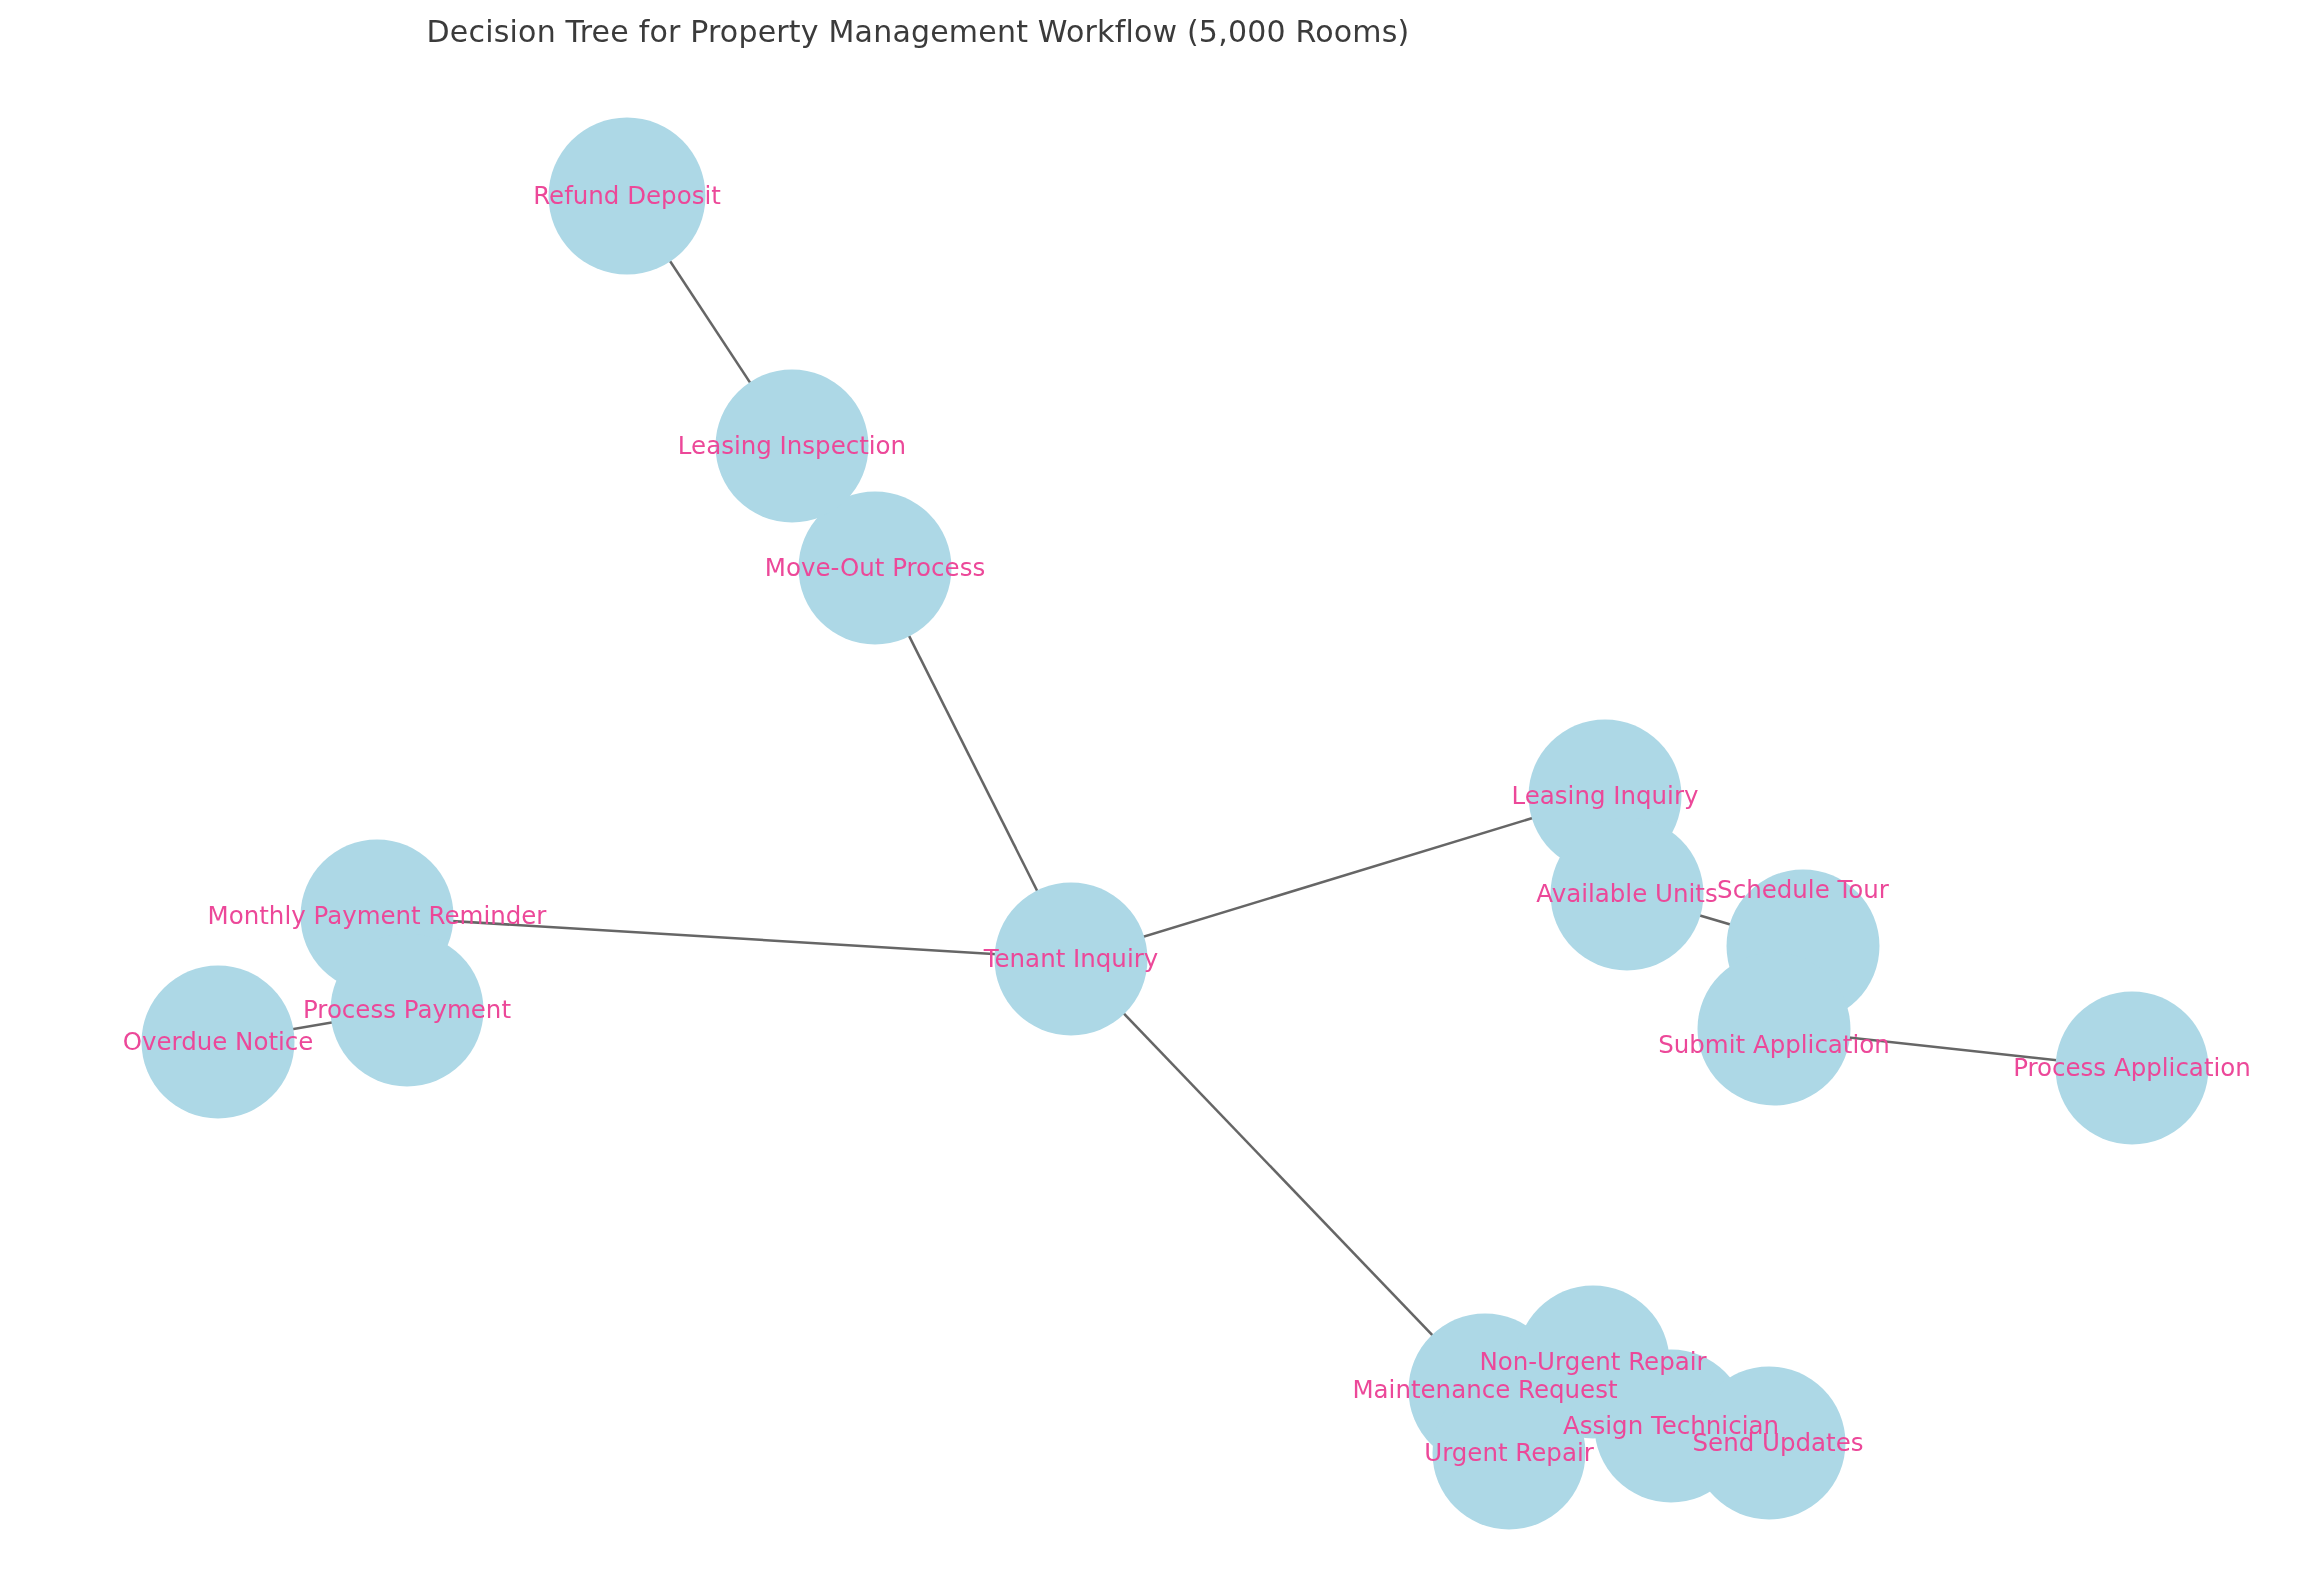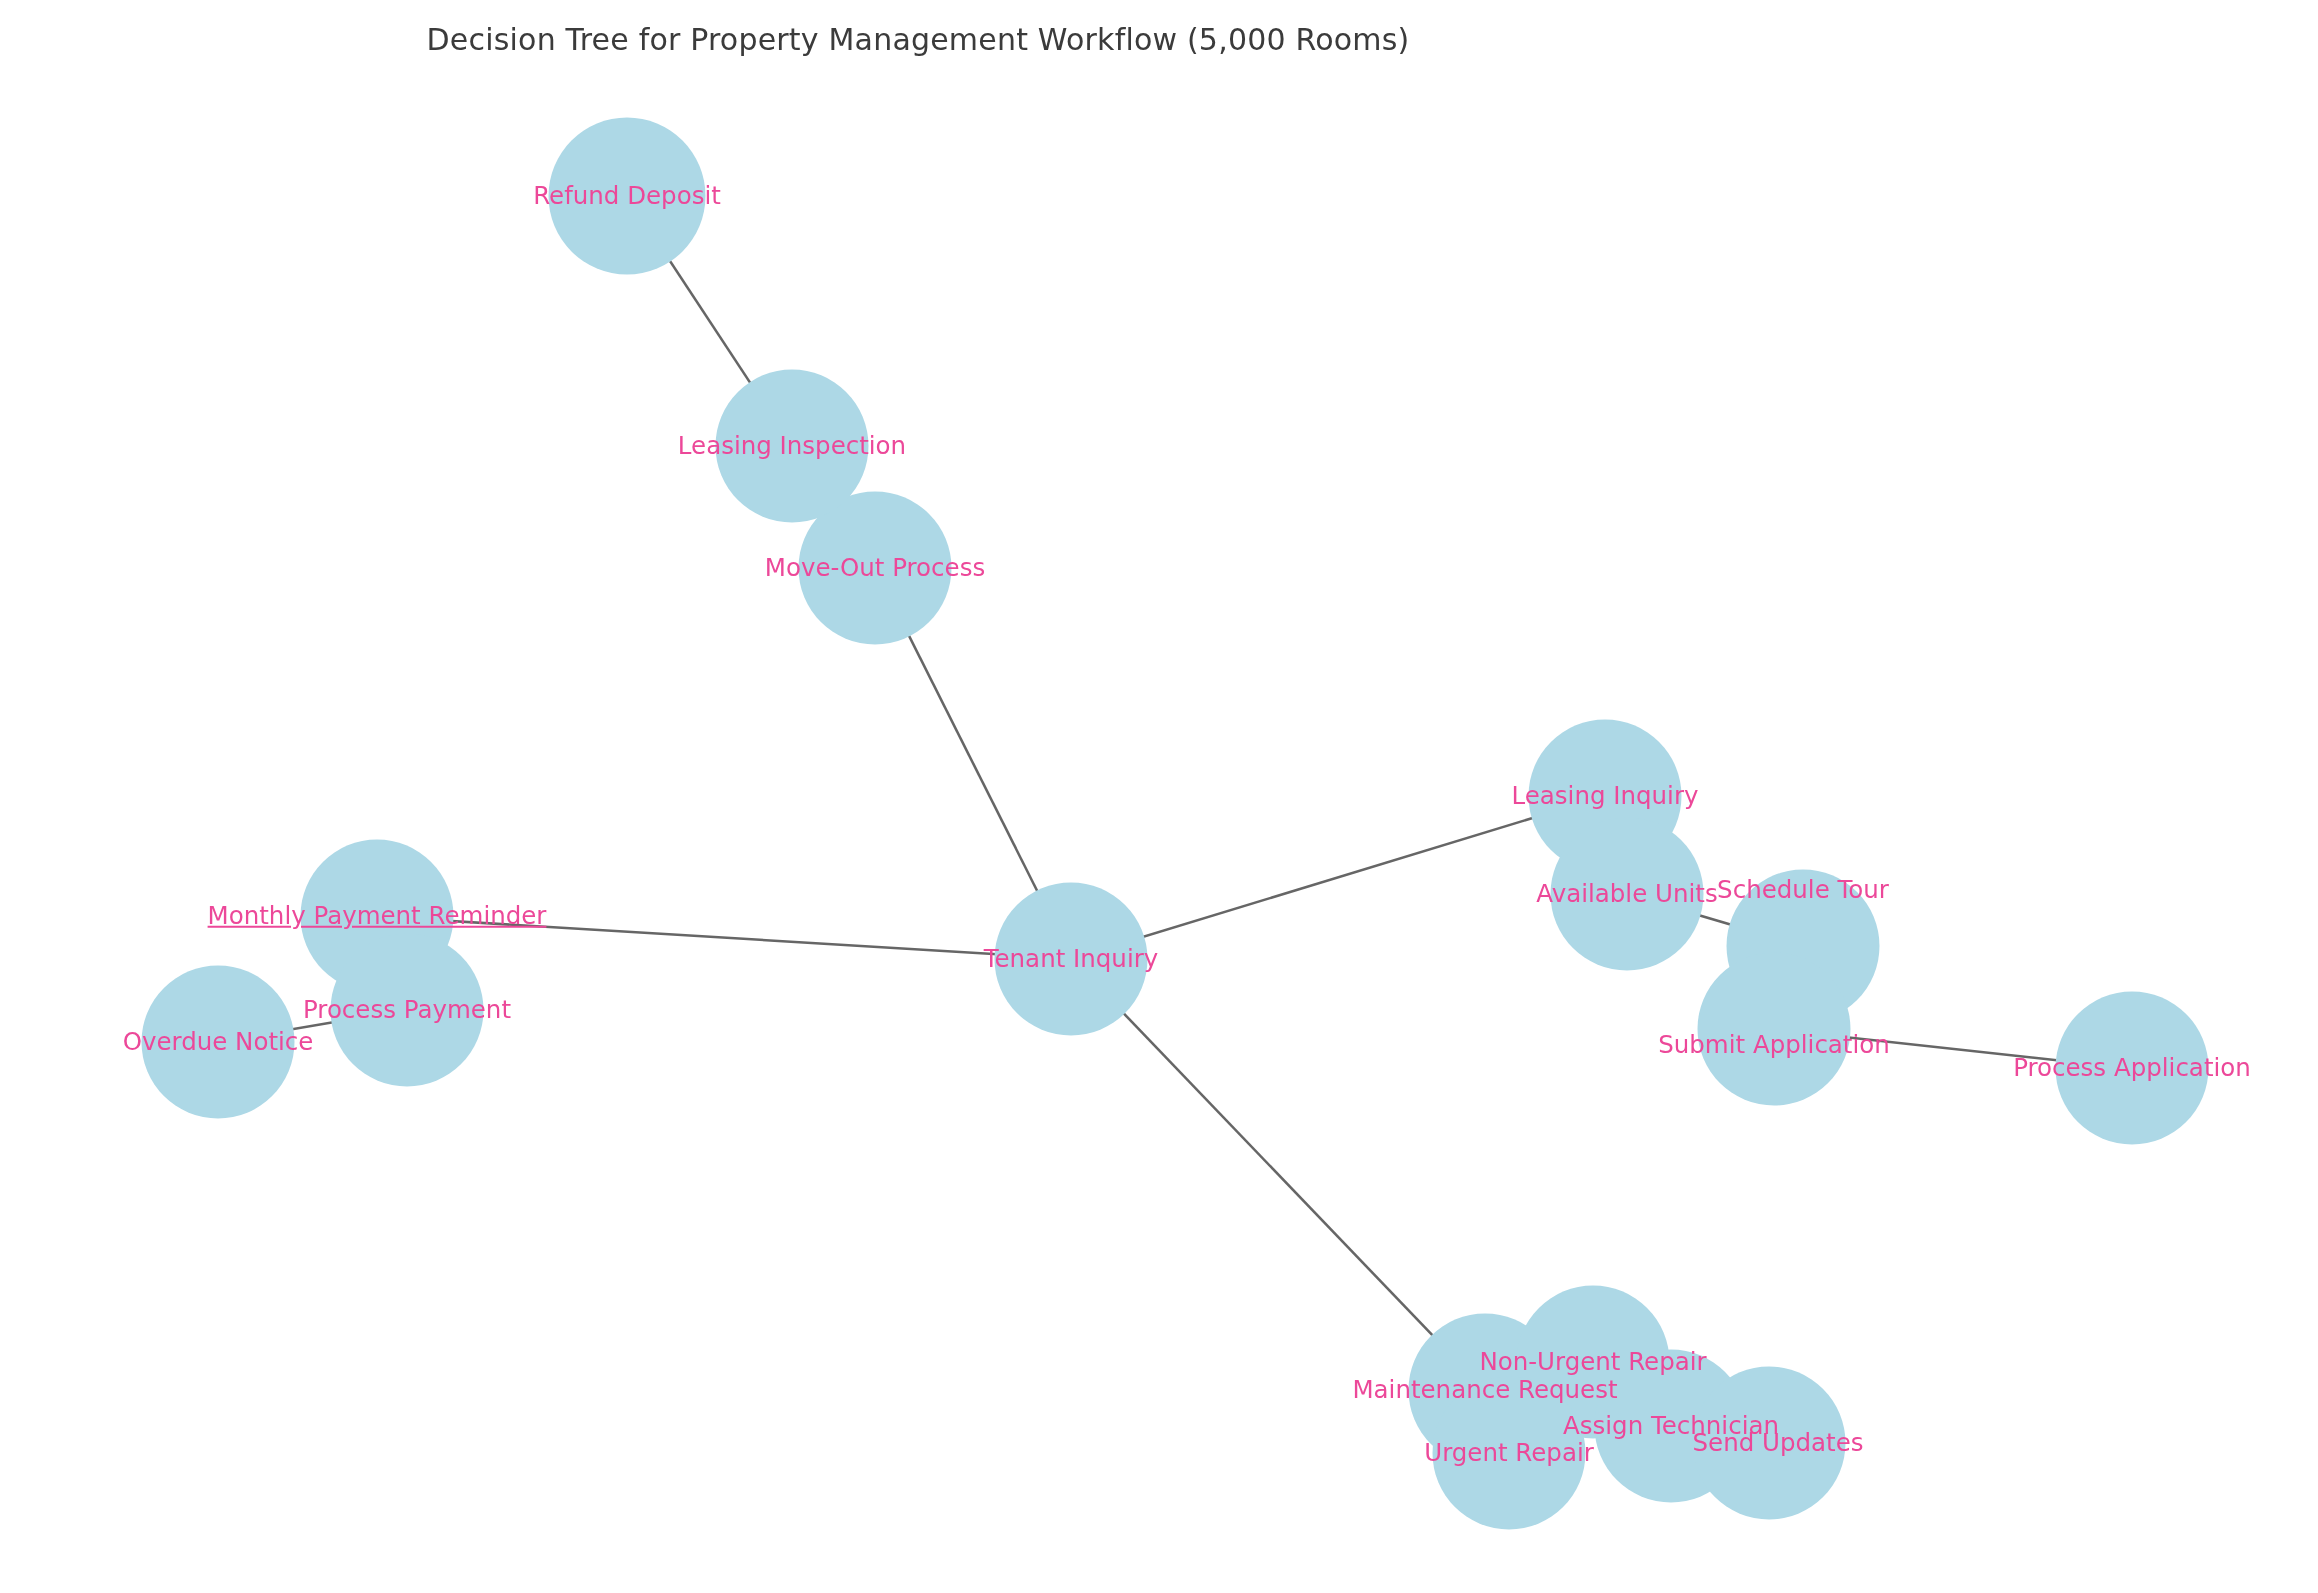--- a/index.html
+++ b/index.html
@@ -23,21 +23,20 @@
     top: 0;
     width: 1836px;
     text-align: center;
     padding-top: 13.7px;
     font-size: 30px;
     color: #3b3b3b;
     font-family: "DejaVu Sans", sans-serif;
     font-weight: 400;
     letter-spacing: 0.2px;
     white-space: nowrap;
-    margin-top: 8px;
   }
   #edge-layer {
     position: absolute;
     left: 0;
     top: 0;
     width: 2318px;
     height: 1594px;
   }
   #node-layer, #label-layer {
     position: absolute;
@@ -107,21 +106,21 @@
       <div class="node" style="left: 1509px; top: 1453px; width: 153px; height: 153px; background: rgb(173, 216, 230);"></div>
       <div class="node" style="left: 1671px; top: 1426px; width: 153px; height: 153px; background: rgb(173, 216, 230);"></div>
       <div class="node" style="left: 1769px; top: 1443px; width: 153px; height: 153px; background: rgb(173, 216, 230);"></div>
     </div>
 
   <div id="label-layer">
       <div class="node-label" style="left: 1071px; top: 959px;">Tenant Inquiry</div>
       <div class="node-label" style="left: 875px; top: 568px;">Move-Out Process</div>
       <div class="node-label" style="left: 792px; top: 446px;">Leasing Inspection</div>
       <div class="node-label" style="left: 627px; top: 196px;">Refund Deposit</div>
-      <div class="node-label" style="left: 377px; top: 916px; text-decoration: underline;">Monthly Payment Reminder</div>
+      <div class="node-label" style="left: 377px; top: 916px;">Monthly Payment Reminder</div>
       <div class="node-label" style="left: 407px; top: 1010px;">Process Payment</div>
       <div class="node-label" style="left: 218px; top: 1042px;">Overdue Notice</div>
       <div class="node-label" style="left: 1605px; top: 796px;">Leasing Inquiry</div>
       <div class="node-label" style="left: 1627px; top: 894px;">Available Units</div>
       <div class="node-label" style="left: 1803px; top: 890px;">Schedule Tour</div>
       <div class="node-label" style="left: 1774px; top: 1029px; margin-top: 16px;">Submit Application</div>
       <div class="node-label" style="left: 2132px; top: 1068px;">Process Application</div>
       <div class="node-label" style="left: 1485px; top: 1390px;">Maintenance Request</div>
       <div class="node-label" style="left: 1593px; top: 1362px;">Non-Urgent Repair</div>
       <div class="node-label" style="left: 1509px; top: 1453px;">Urgent Repair</div>

